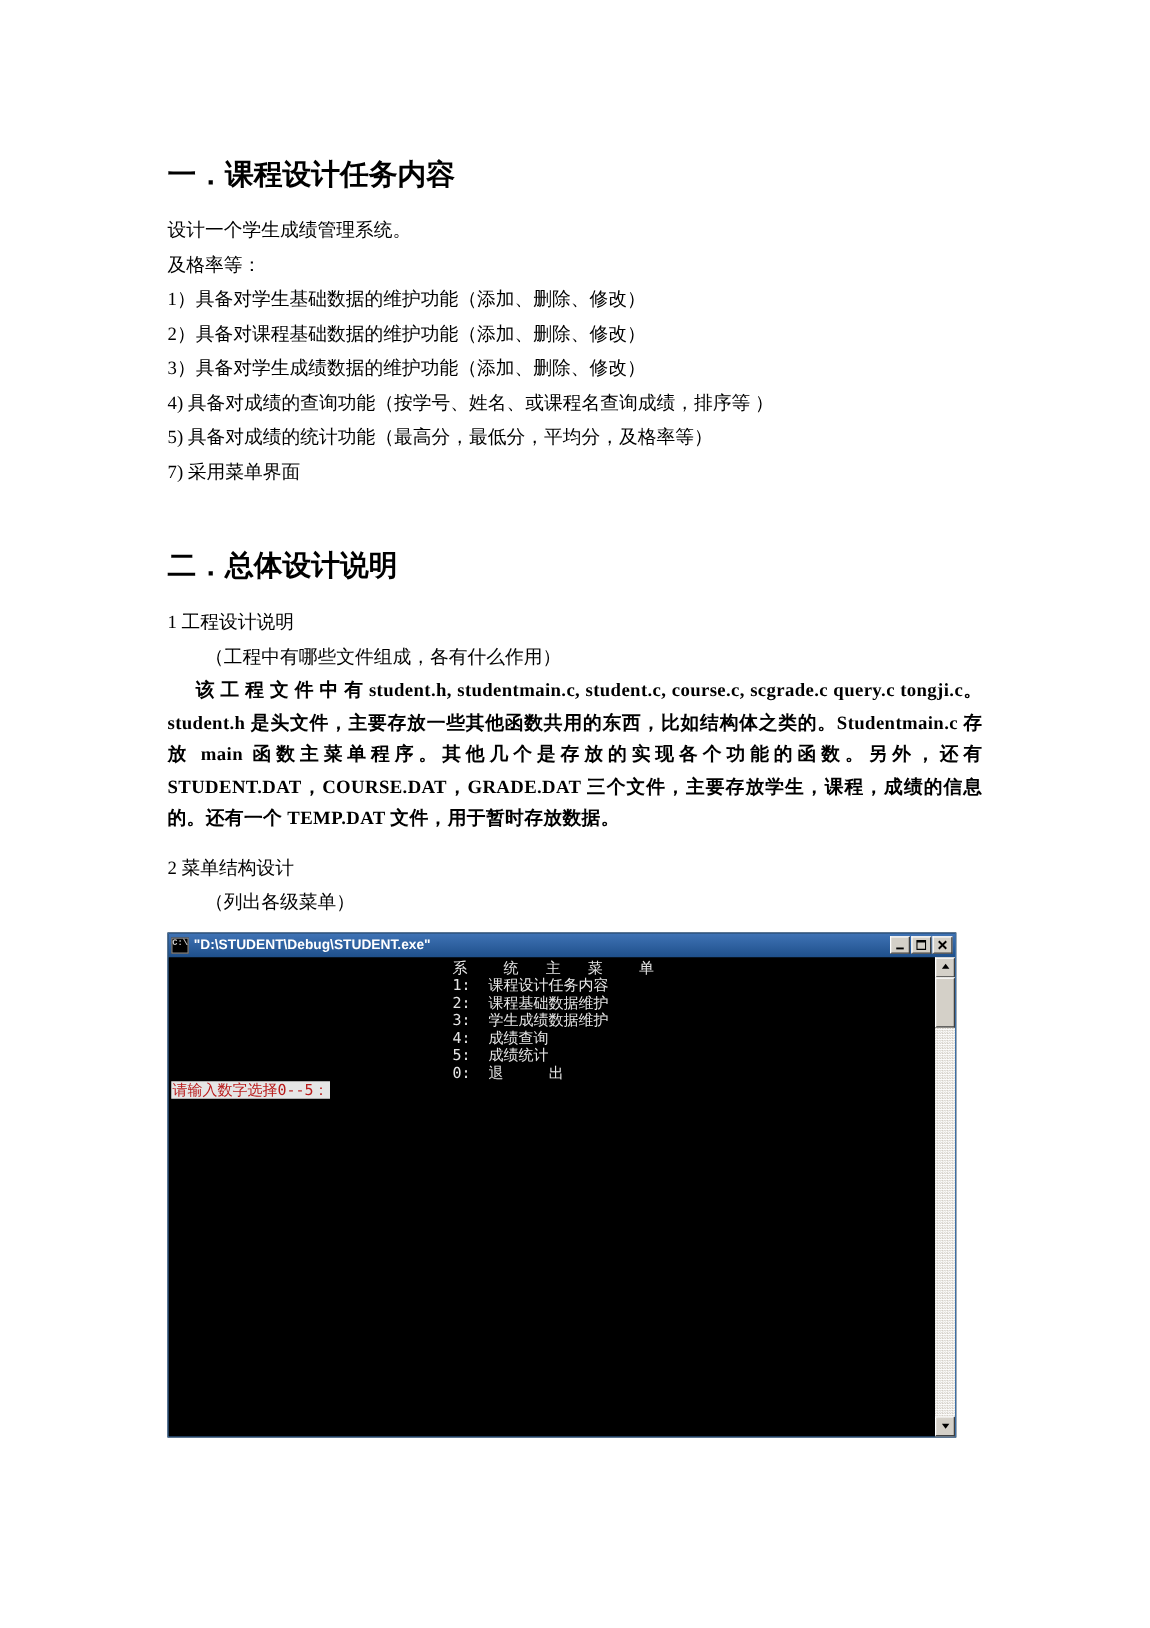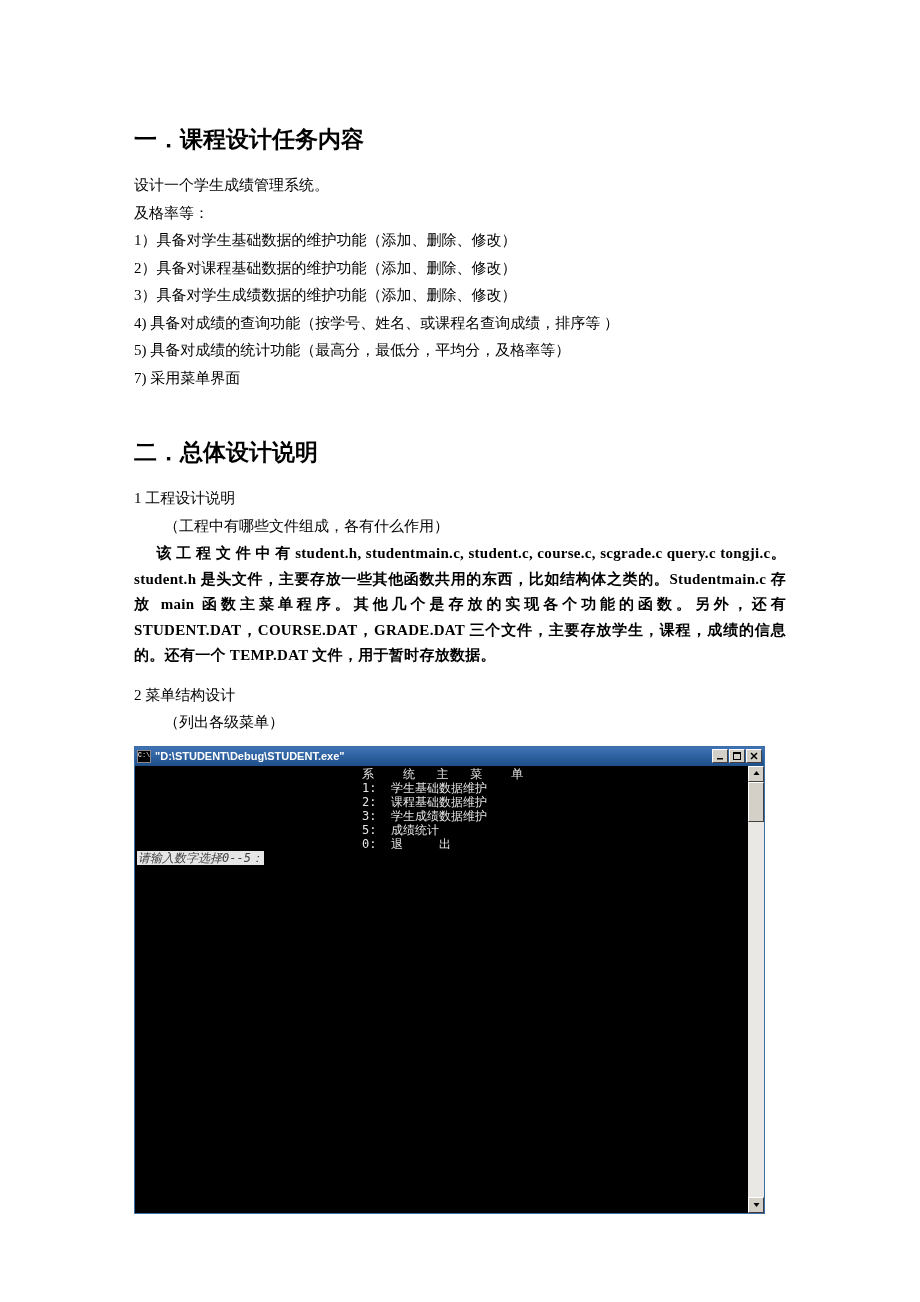--- a/index.html
+++ b/index.html
@@ -101,43 +101,42 @@
       font-weight: bold;
       color: #000;
     }
     .tb-btn svg {
       width: 8px;
       height: 8px;
     }
     .console-body {
       position: relative;
       display: flex;
-      height: 447px;
+      height: 383px;
     }
     .console-content {
       flex: 1;
       background: #000;
       color: #e6e6e6;
       font-size: 12px;
       line-height: 14px;
       padding: 1px 2px;
       white-space: pre;
       overflow: hidden;
     }
     .console-content .menu-block {
       display: block;
       text-align: left;
       margin-left: 225px;
     }
     .prompt-wrap {
       display: inline-block;
       background: #e6e6e6;
-      color: #404040;
+      color: #b91c1c;
       padding: 0 1px;
-      font-style: italic;
     }
     .scrollbar {
       width: 16px;
       background: #d8d6cf;
       display: flex;
       flex-direction: column;
       border-left: 0;
     }
     .sb-btn {
       height: 16px;
@@ -208,21 +207,21 @@
           </svg>
       </span>
       <span class="tb-btn">
         <svg viewBox="0 0 8 8">
             <path d="M1 1 L7 7 M7 1 L1 7" stroke="#000" stroke-width="1.5"></path>
           </svg>
       </span>
     </span>
   </div>
   <div class="console-body">
-    <div class="console-content"><span class="menu-block">系    统   主   菜    单</span><span class="menu-block">1:  学生基础数据维护</span><span class="menu-block">2:  课程基础数据维护</span><span class="menu-block">3:  学生成绩数据维护</span><span class="menu-block">5:  成绩统计</span><span class="menu-block">0:  退     出</span><span class="prompt-wrap">请输入数字选择0--5：</span></div>
+    <div class="console-content"><span class="menu-block">系    统   主   菜    单</span><span class="menu-block">1:  课程设计任务内容</span><span class="menu-block">2:  课程基础数据维护</span><span class="menu-block">3:  学生成绩数据维护</span><span class="menu-block">4:  成绩查询</span><span class="menu-block">5:  成绩统计</span><span class="menu-block">0:  退     出</span><span class="prompt-wrap">请输入数字选择0--5：</span></div>
     <div class="scrollbar">
       <div class="sb-btn">
         <svg viewBox="0 0 7 7">
             <path d="M3.5 1 L6.5 5 L0.5 5 Z" fill="#000"></path>
           </svg>
       </div>
       <div class="sb-track">
         <div class="sb-thumb"></div>
       </div>
       <div class="sb-btn">

